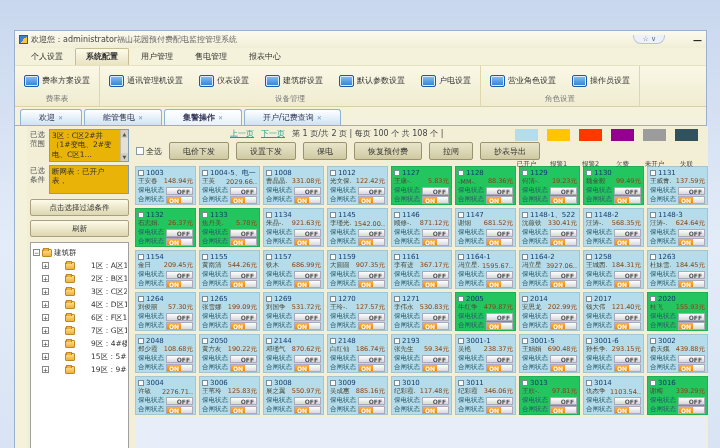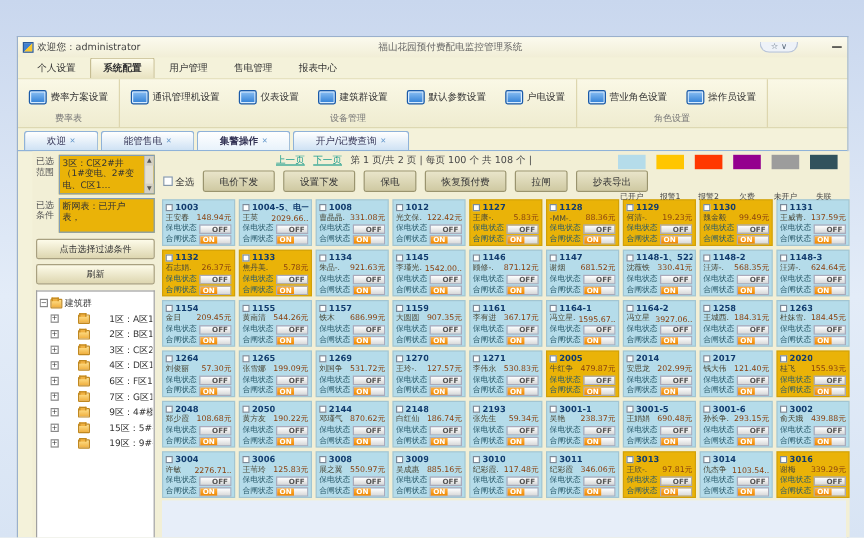--- a/index.html
+++ b/index.html
@@ -6,21 +6,21 @@
   html,body { width:720px; height:448px; overflow:hidden; }
   body { background:linear-gradient(#c9d7ee,#e3ecf8 55%,#d8e4f4); position:relative; }
 
   .window { position:absolute; left:14px; top:30px; width:693px; height:418px;
             background:#f4f2da; border:1px solid #9ab0cc; border-bottom:none; }
 
   
   .titlebar { height:17px; display:flex; align-items:center; padding:0 4px; background:linear-gradient(#fbfaee,#f1eed6); font-size:8px; color:#333; }
   .appicon { width:9px; height:9px; margin-right:3px; background:linear-gradient(135deg,#3f7fd0 50%,#f8c830 50%); border:1px solid #2a5a9a; }
   .greet { color:#444; }
-  .wtitle { flex:1; text-align:center; color:#666; }
+  .wtitle { flex:1; color:#666; }
   .collapse-pill { border:1px solid #b8c4d8; border-top:none; border-radius:0 0 8px 8px; background:#eef2f8; padding:0 8px; font-size:7px; color:#567; margin-right:28px; }
   .minbtn { font-size:9px; color:#222; font-weight:bold; }
 
   
   .menurow { height:17px; display:flex; align-items:flex-end; padding-left:6px; gap:2px; background:#f4f2da; }
   .menu-item { font-size:8px; color:#333; padding:2px 10px 3px; }
   .menu-item.active { font-weight:bold; background:linear-gradient(#fdfbe9,#e9e3c2); border:1px solid #c6bd92; border-bottom:none; border-radius:2px 2px 0 0; }
 
   
   .ribbon { height:42px; display:flex; background:linear-gradient(#faf8e6,#efecd0); border-top:1px solid #e6e2c0; border-bottom:1px solid #d8d2a8; }
@@ -64,24 +64,24 @@
   .cbx { width:8px; height:8px; background:#fff; border:1px solid #8899aa; }
   .tbtn { font-size:8px; color:#333; padding:2.5px 13px; background:linear-gradient(#e9e5ca,#cfc9a2); border:1px solid #9a946e; border-radius:2px; white-space:nowrap; }
   .legend { position:absolute; right:10px; top:3px; display:flex; gap:9px; }
   .litem { display:flex; flex-direction:column; align-items:center; gap:19px; }
   .lswatch { width:23px; height:12px; }
   .llabel { font-size:6.5px; color:#444; white-space:nowrap; }
 
   .grid { margin-top:5px; padding-left:3px; display:grid; grid-template-columns:repeat(9,61px); grid-auto-rows:39px; gap:3px; }
   .card { overflow:hidden; padding:1px 2px; border:1px solid rgba(0,0,0,0.10); }
   .card.open   { background:#b5dcea; }
-  .card.alarm1 { background:#eab308; }
+  .card.alarm1 { background:#22c55e; }
   .c-head { display:flex; align-items:center; gap:2px; height:9px; }
   .cb { flex:none; width:6px; height:6px; background:#fff; border:1px solid #7a8a9a; }
-  .c-no { font-size:7px; font-weight:bold; color:#123c6e; white-space:nowrap; overflow:hidden; }
+  .c-no { font-size:7px; font-weight:normal; color:#123c6e; white-space:nowrap; overflow:hidden; }
   .c-row { display:flex; align-items:center; height:9px; overflow:hidden; }
   .c-name { font-size:6.5px; color:#4a4a3a; white-space:nowrap; overflow:hidden; max-width:30px; }
   .c-amt { margin-left:auto; font-size:6.5px; color:#8a4210; white-space:nowrap; }
   .c-lab { font-size:6.5px; color:#2a5a6a; white-space:nowrap; }
   .toggle { margin-left:auto; width:27px; height:8px; display:flex; border:1px solid #aab; background:linear-gradient(#fff,#d8d8d8); font-size:6px; font-weight:bold; }
   .toggle .off { margin-left:auto; color:#555; padding-right:2px; line-height:7px; }
   .toggle .on { width:14px; background:linear-gradient(#ffb040,#f08800); color:#fff; text-align:center; line-height:7px; }
   .below { flex:1; background:#e7eef9; margin:2px 3px 0 3px; }
 </style>
 </head>

